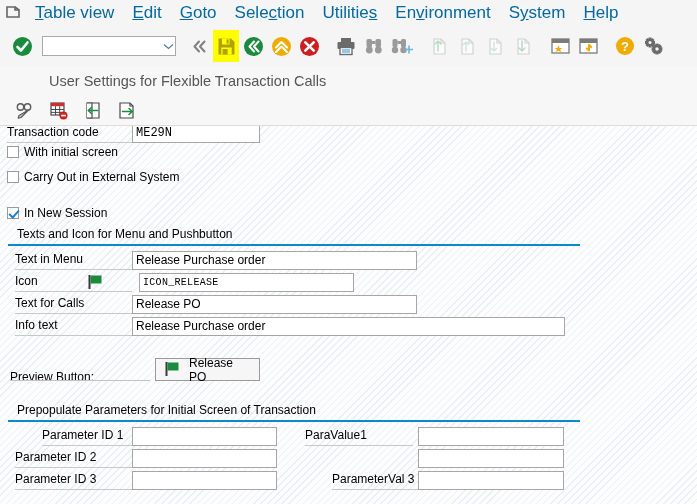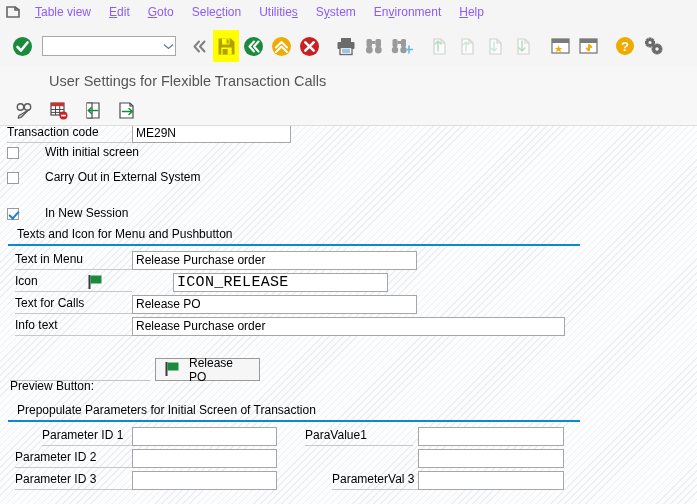--- a/index.html
+++ b/index.html
@@ -31,22 +31,22 @@
     border-bottom: 1px solid #e3e3e3;
     display: flex; align-items: center;
   }
   .menu-sysicon {
     width: 26px; height: 25px;
     display: flex; align-items: center; justify-content: center;
   }
   .menu-item {
     padding: 0 9px;
     height: 25px; line-height: 25px;
-    font-size: 12px;
-    color: #8b5cf6;
+    font-size: 17px;
+    color: #0369a1;
     white-space: nowrap;
     cursor: default;
     text-align: right;
   }
   .menu-item u { text-decoration: underline; }
 
   
   .toolbar {
     position: absolute; left: 0; top: 25px;
     width: 697px; height: 42px;
@@ -135,39 +135,37 @@
     height: 19px;
     font-size: 12px;
     line-height: 17px;
     padding: 0 3px;
     color: #000000;
     white-space: nowrap;
     overflow: hidden;
   }
   .fld.mono {
     font-family: "Liberation Mono", monospace;
-    font-size: 15px;
+    font-size: 10px;
     letter-spacing: 0.3px;
-    margin-left: 34px;
   }
 
   
   .lbl-ul {
     border-bottom: 1px solid #c8c8c8;
     box-sizing: border-box;
     height: 19px;
     line-height: 17px;
   }
 
   
   .cbrow {
     position: absolute;
-    display: flex; align-items: flex-end;
+    display: flex; align-items: center;
     cursor: default;
-    gap: 21px;
   }
   .cbox {
     width: 12px; height: 12px;
     border: 1px solid #9a9a9a;
     background: #ffffff;
     box-sizing: border-box;
     margin-right: 5px;
     position: relative;
     flex: none;
   }
@@ -247,24 +245,24 @@
     <div class="menu-item">
       <u>G</u><span>oto</span>
     </div>
     <div class="menu-item">
       <span>Sele</span><u>c</u><span>tion</span>
     </div>
     <div class="menu-item">
       <span>Utilitie</span><u>s</u>
     </div>
     <div class="menu-item">
+      <span>En</span><u>v</u><span>ironment</span>
+    </div>
+    <div class="menu-item">
       <span>S</span><u>y</u><span>stem</span>
-    </div>
-    <div class="menu-item">
-      <span>En</span><u>v</u><span>ironment</span>
     </div>
     <div class="menu-item">
       <u>H</u><span>elp</span>
     </div>
   </div>
 
   <div class="toolbar">
 
     <div class="tb-btn" style="margin-left:8px;">
       <svg width="21" height="21" viewBox="0 0 21 21">
@@ -472,21 +470,21 @@
         <path d="M5.5 10.5 H15 M12 7.5 L15.3 10.5 L12 13.5" stroke="#1a8a3c" stroke-width="1.5" fill="none" stroke-linecap="round" stroke-linejoin="round"></path>
       </svg>
     </div>
   </div>
 
   <div class="canvas">
 
     <div class="row" style="left:7px; top:-2px; width:125px;">
       <div class="lbl lbl-ul">Transaction code</div>
     </div>
-    <div class="fld" style="position:absolute; left:132px; top:-2px; width:159px;">ME29N</div>
+    <div class="fld" style="position:absolute; left:132px; top:-2px; width:128px;font-family:Liberation Mono, monospace;">ME29N</div>
 
     <div class="cbrow" style="left:7px; top:19px;">
       <span class="cbox"></span>
       <span class="cb-label">With initial screen</span>
     </div>
     <div class="cbrow" style="left:7px; top:44px;">
       <span class="cbox"></span>
       <span class="cb-label">Carry Out in External System</span>
     </div>
     <div class="cbrow" style="left:7px; top:64px;margin-top:16px;">
@@ -512,21 +510,21 @@
         <div class="fld mono" style="position:absolute; left:131px; top:27px; width:215px;">ICON_RELEASE</div>
 
         <div class="lbl lbl-ul" style="position:absolute; left:7px; top:49px; width:117px;">Text for Calls</div>
         <div class="fld" style="position:absolute; left:124px; top:49px; width:285px;">Release PO</div>
 
         <div class="lbl lbl-ul" style="position:absolute; left:7px; top:71px; width:117px;">Info text</div>
         <div class="fld" style="position:absolute; left:124px; top:71px; width:433px;">Release Purchase order</div>
       </div>
     </div>
 
-    <div class="lbl" style="position:absolute; left:10px; top:251px;">Preview Button:</div>
+    <div class="lbl" style="position:absolute; left:10px; top:242px;">Preview Button:</div>
     <div class="dotline" style="left:10px; top:254px; width:140px;"></div>
 
     <div class="pbtn" style="left:155px; top:232px; width:105px;">
       <span>
         <svg width="16" height="15" viewBox="0 0 16 15">
           <rect x="0.5" y="0" width="2" height="14" fill="#3a3a3a"></rect>
           <rect x="2.5" y="0.5" width="11" height="8" fill="#1a8a3c"></rect>
         </svg>
       </span>
       <span class="pbtn-text">Release PO</span>

